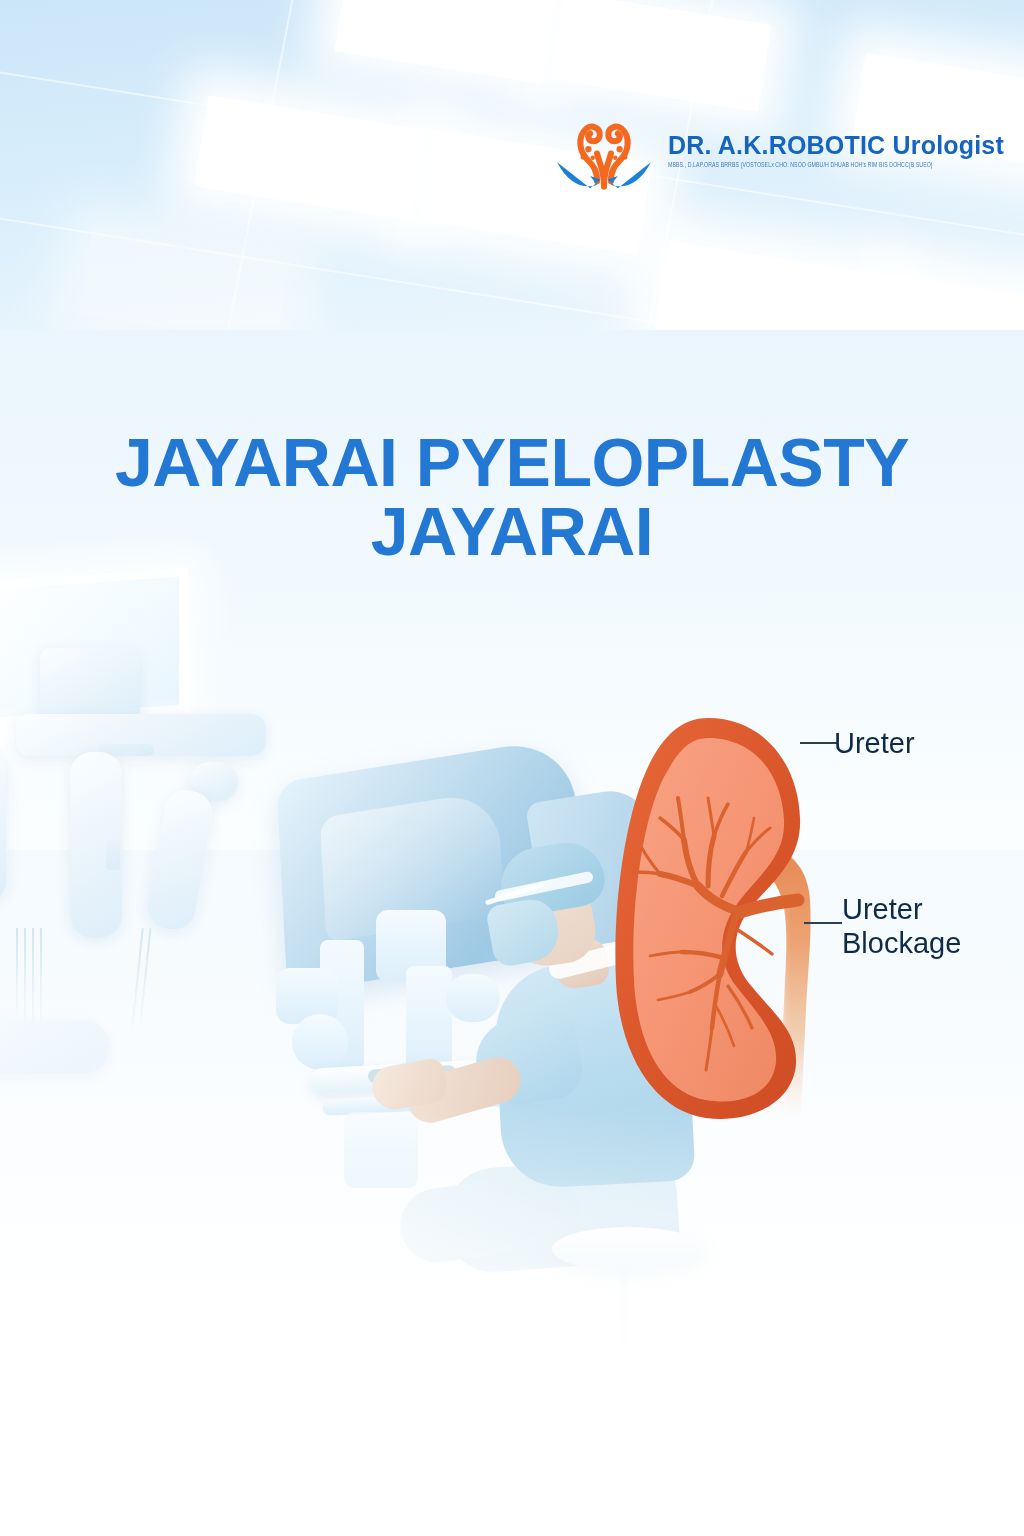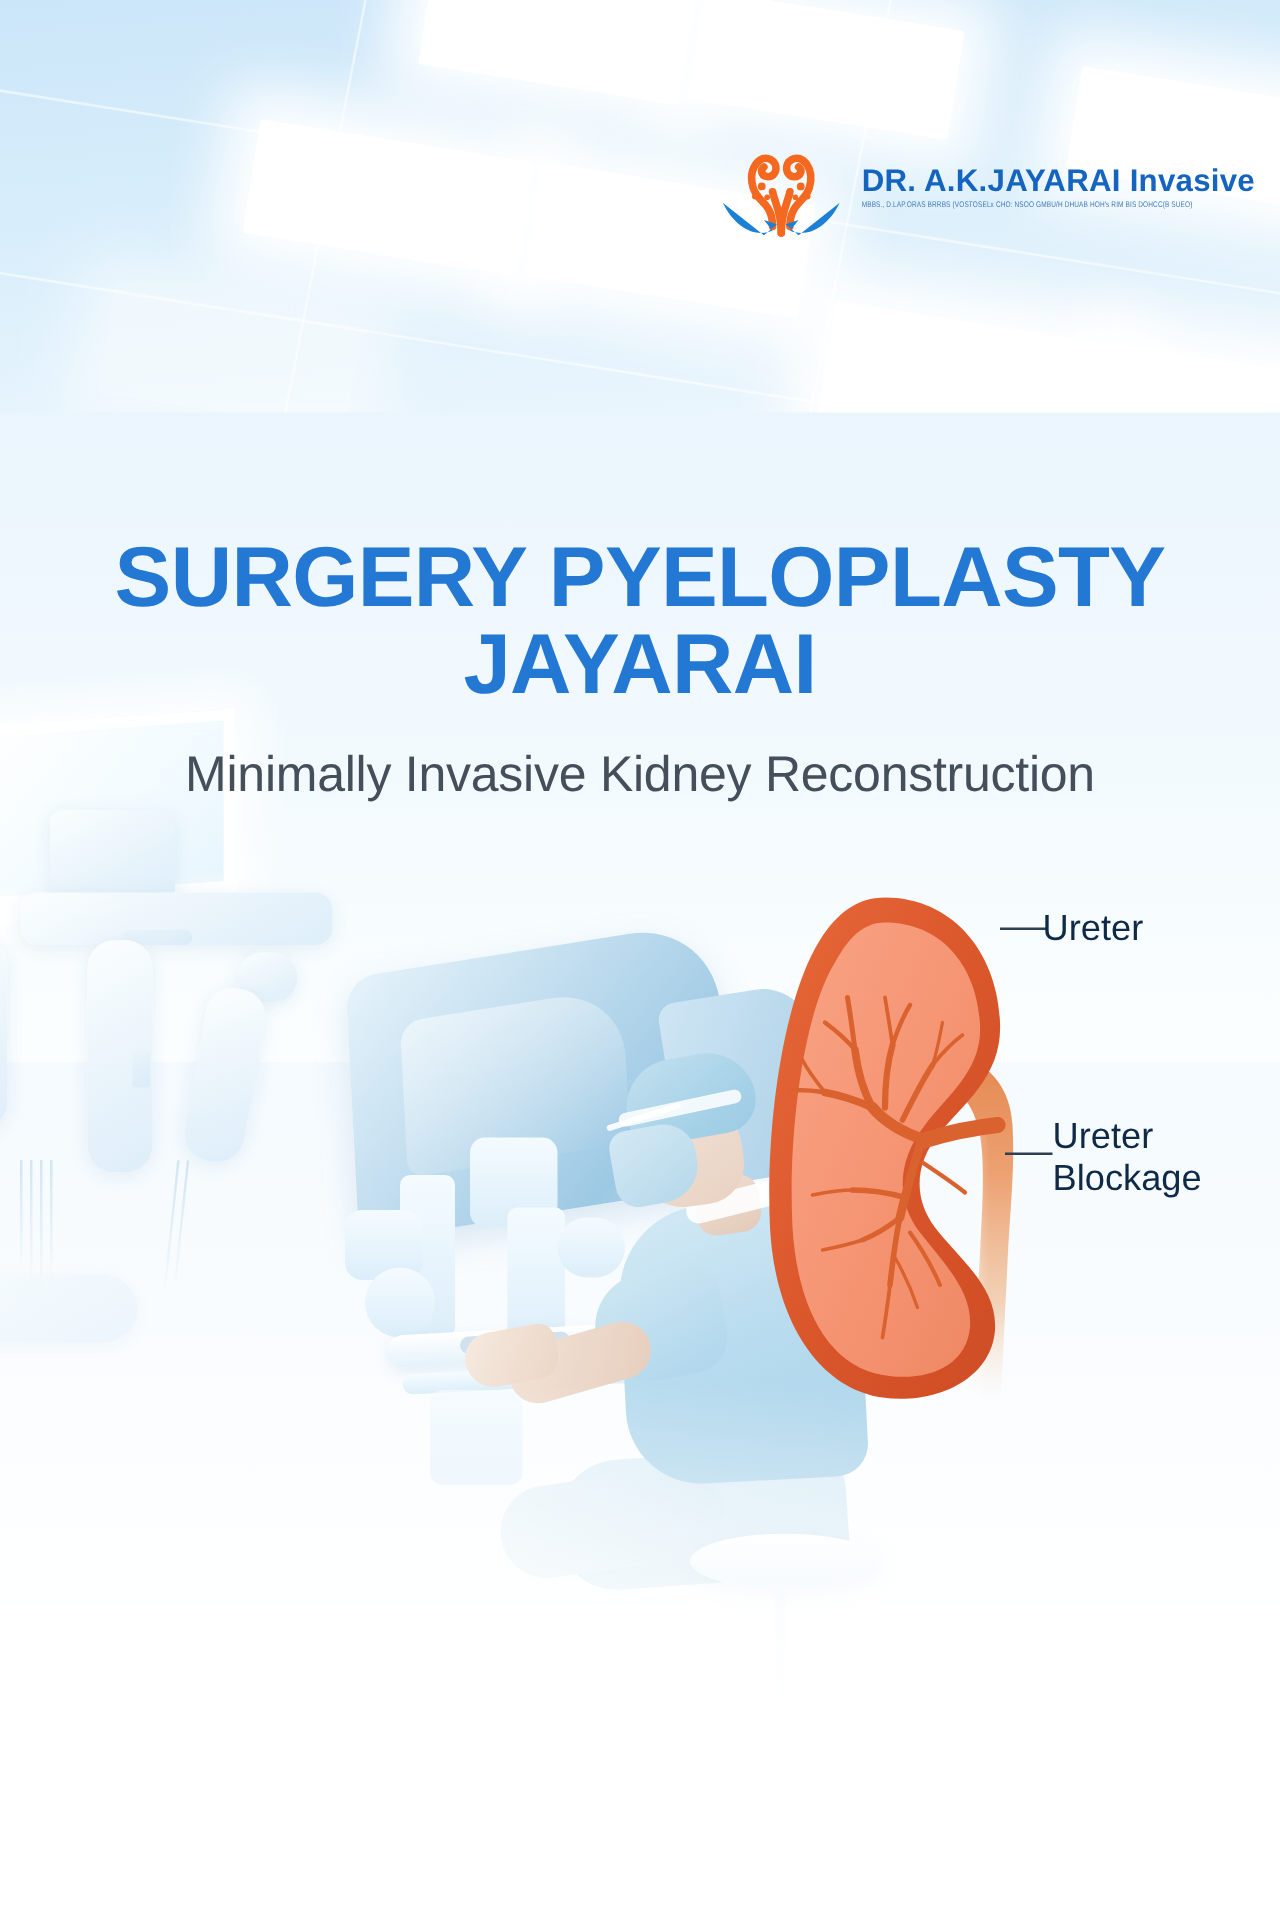--- a/index.html
+++ b/index.html
@@ -302,30 +302,29 @@
           <circle cx="36" cy="56" r="3"></circle>
           <circle cx="47" cy="57" r="2.6"></circle>
         <circle cx="78" cy="47" r="3.6"></circle>
           <circle cx="84" cy="56" r="3"></circle>
           <circle cx="73" cy="57" r="2.6"></circle>
       </g>
       <path d="M6 62 C18 86 36 94 52 88 L44 78 L56 82 L44 92 Z" fill="#1b80d6"></path>
       <path d="M114 62 C102 86 84 94 68 88 L76 78 L64 82 L76 92 Z" fill="#1b80d6"></path>
     </svg>
     <div class="logo-text">
-      <div class="logo-title">DR. A.K.JAYARAI Invasive</div>
+      <div class="logo-title">DR. A.K.ROBOTIC Urologist</div>
       <div class="logo-sub">MBBS., D.LAP.ORAS BRRBS (VOSTOSELx CHO: NSOO  GMBU/H DHUAB HOH's RIM BIS DOHCC(B SUEO)</div>
     </div>
   </div>
 
   <div class="headline">
-    <span>SURGERY PYELOPLASTY</span>
+    <span>JAYARAI PYELOPLASTY</span>
     <span class="l2">JAYARAI</span>
   </div>
-  <div class="subhead">Minimally Invasive Kidney Reconstruction</div>
 
   <div class="kidney-wrap">
     <svg width="412" height="420" viewBox="0 0 412 420">
       <defs>
         <linearGradient id="ureterGrad" x1="0" y1="0" x2="0" y2="1">
           <stop offset="0%" stop-color="#e4854c"></stop>
           <stop offset="38%" stop-color="#eda273"></stop>
           <stop offset="72%" stop-color="#f0c9a7" stop-opacity=".85"></stop>
           <stop offset="100%" stop-color="#f6e2cf" stop-opacity="0"></stop>
         </linearGradient>

